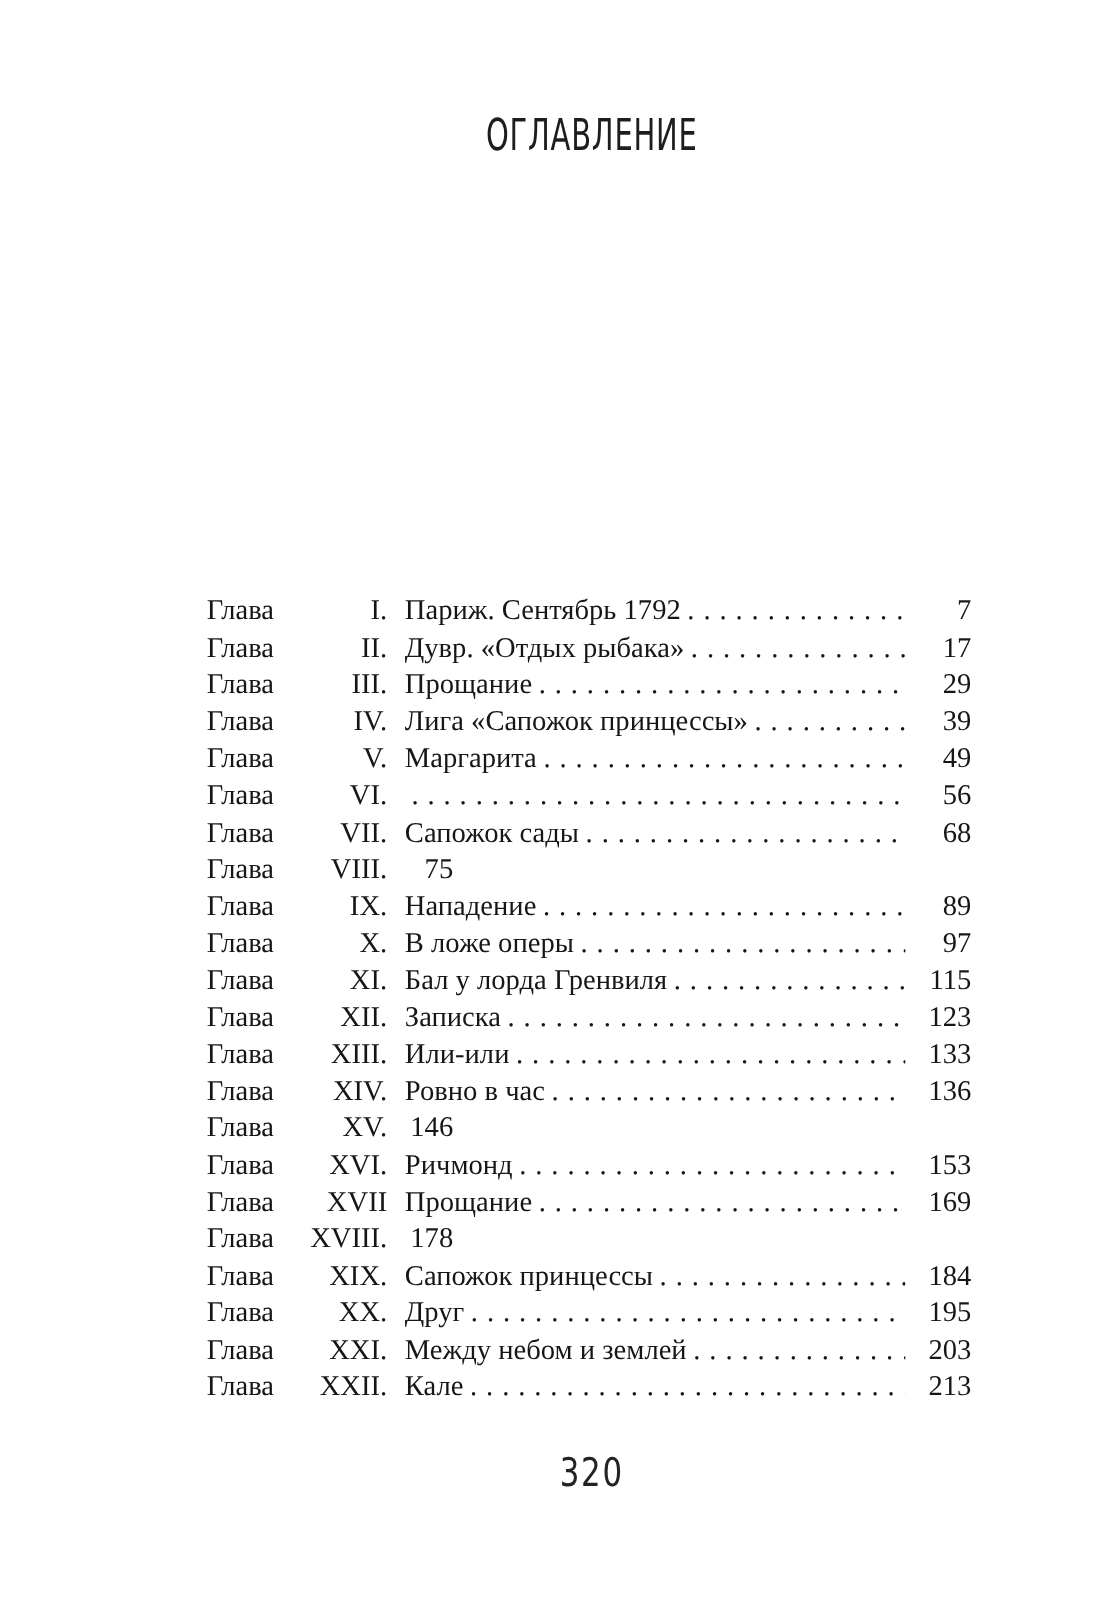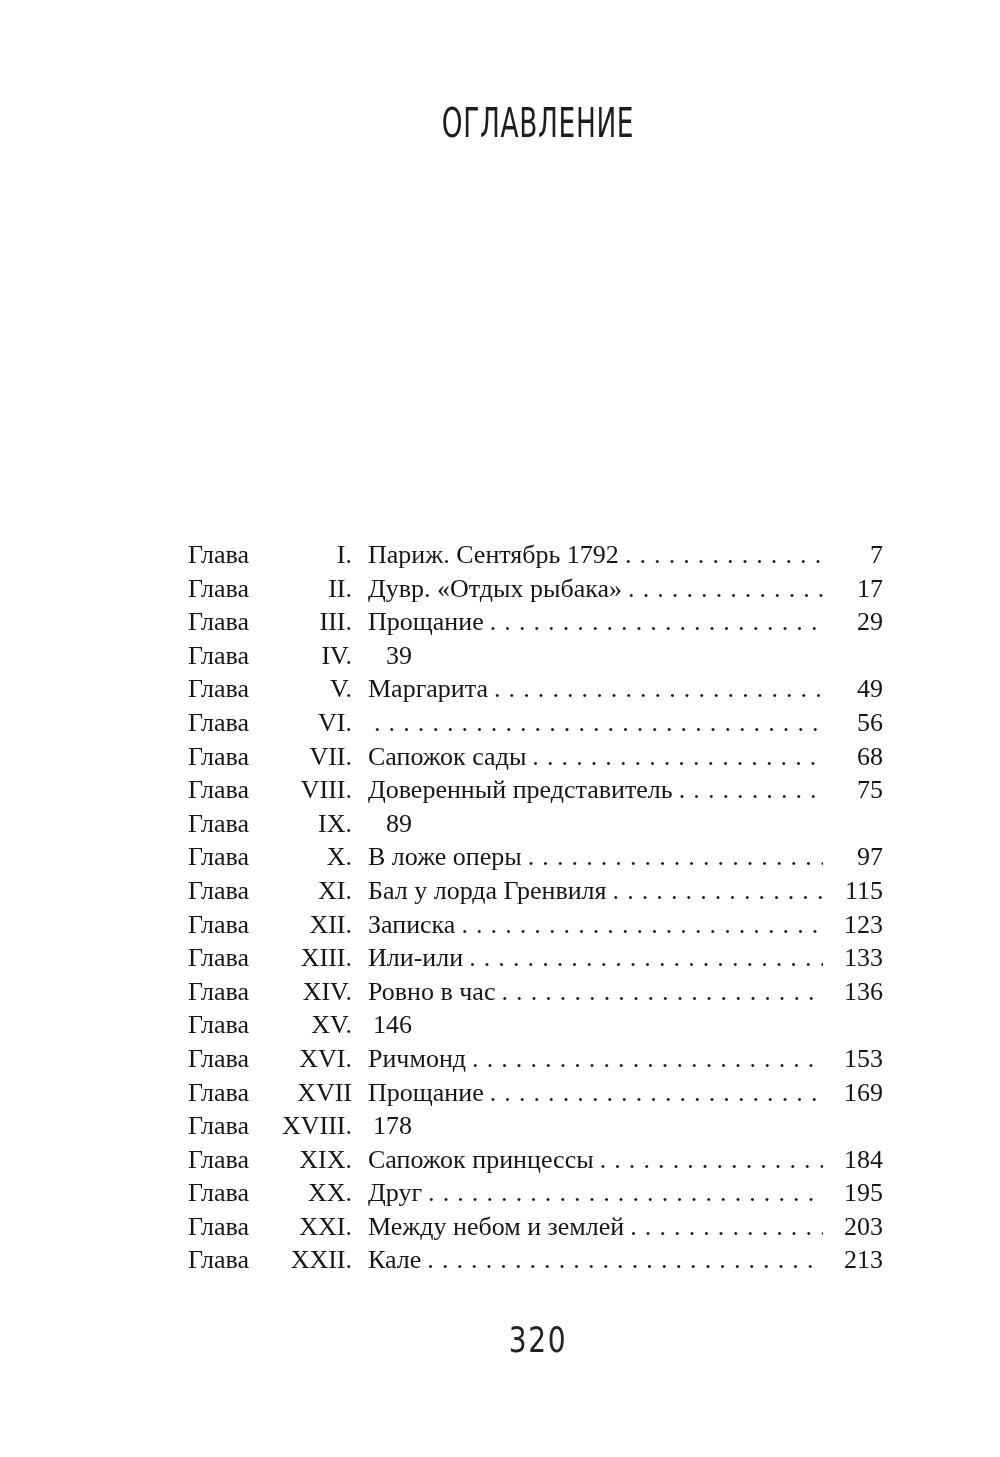--- a/index.html
+++ b/index.html
@@ -142,20 +142,24 @@
     <span class="col-title">
       <span class="title-text">Прощание</span>
       <span class="dots"></span>
     </span>
     <span class="col-page">29</span>
   </div>
 
   <div class="toc-row">
     <span class="col-chapter">Глава</span>
     <span class="col-numeral">IV.</span>
+    <span class="col-title">
+      <span class="title-text">Лига «Сапожок принцессы»</span>
+      <span class="dots"></span>
+    </span>
     <span class="col-page">39</span>
   </div>
 
   <div class="toc-row">
     <span class="col-chapter">Глава</span>
     <span class="col-numeral">V.</span>
     <span class="col-title">
       <span class="title-text">Маргарита</span>
       <span class="dots"></span>
     </span>
@@ -177,30 +181,30 @@
     <span class="col-title">
       <span class="title-text">Сапожок сады</span>
       <span class="dots"></span>
     </span>
     <span class="col-page">68</span>
   </div>
 
   <div class="toc-row">
     <span class="col-chapter">Глава</span>
     <span class="col-numeral">VIII.</span>
-    <span class="col-title">
-      <span class="title-text">Доверенный представитель</span>
-      <span class="dots"></span>
-    </span>
     <span class="col-page">75</span>
   </div>
 
   <div class="toc-row">
     <span class="col-chapter">Глава</span>
     <span class="col-numeral">IX.</span>
+    <span class="col-title">
+      <span class="title-text">Нападение</span>
+      <span class="dots"></span>
+    </span>
     <span class="col-page">89</span>
   </div>
 
   <div class="toc-row">
     <span class="col-chapter">Глава</span>
     <span class="col-numeral">X.</span>
     <span class="col-title">
       <span class="title-text">В ложе оперы</span>
       <span class="dots"></span>
     </span>

